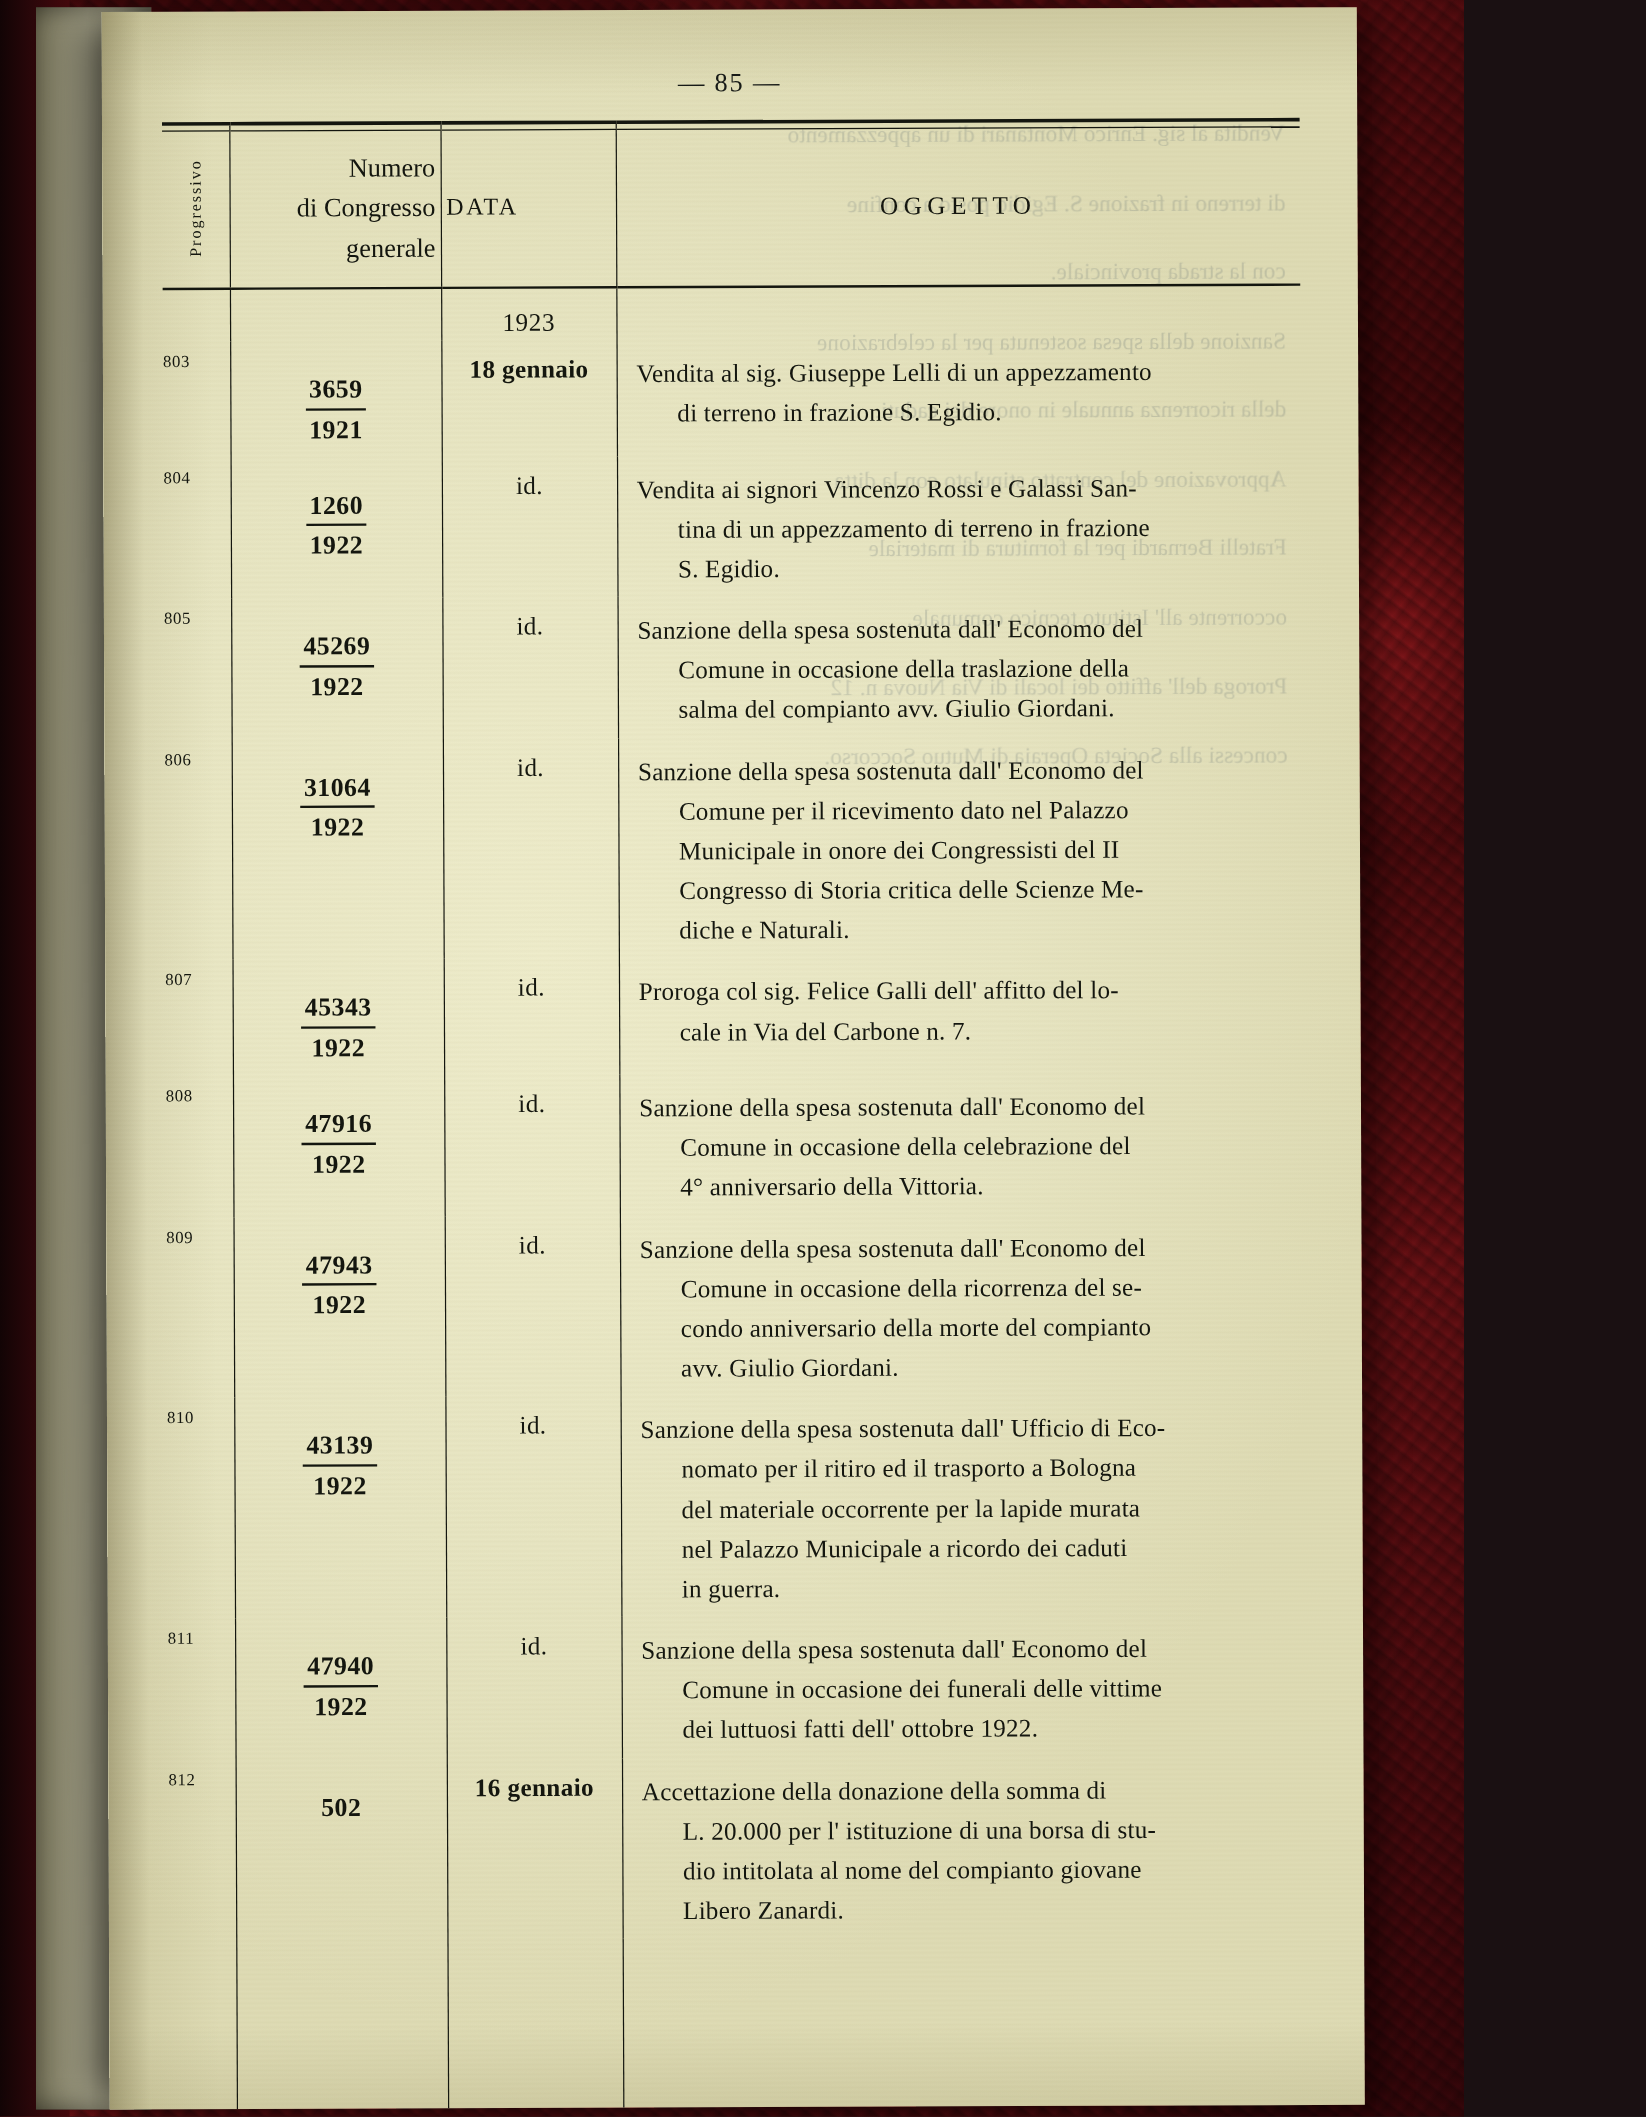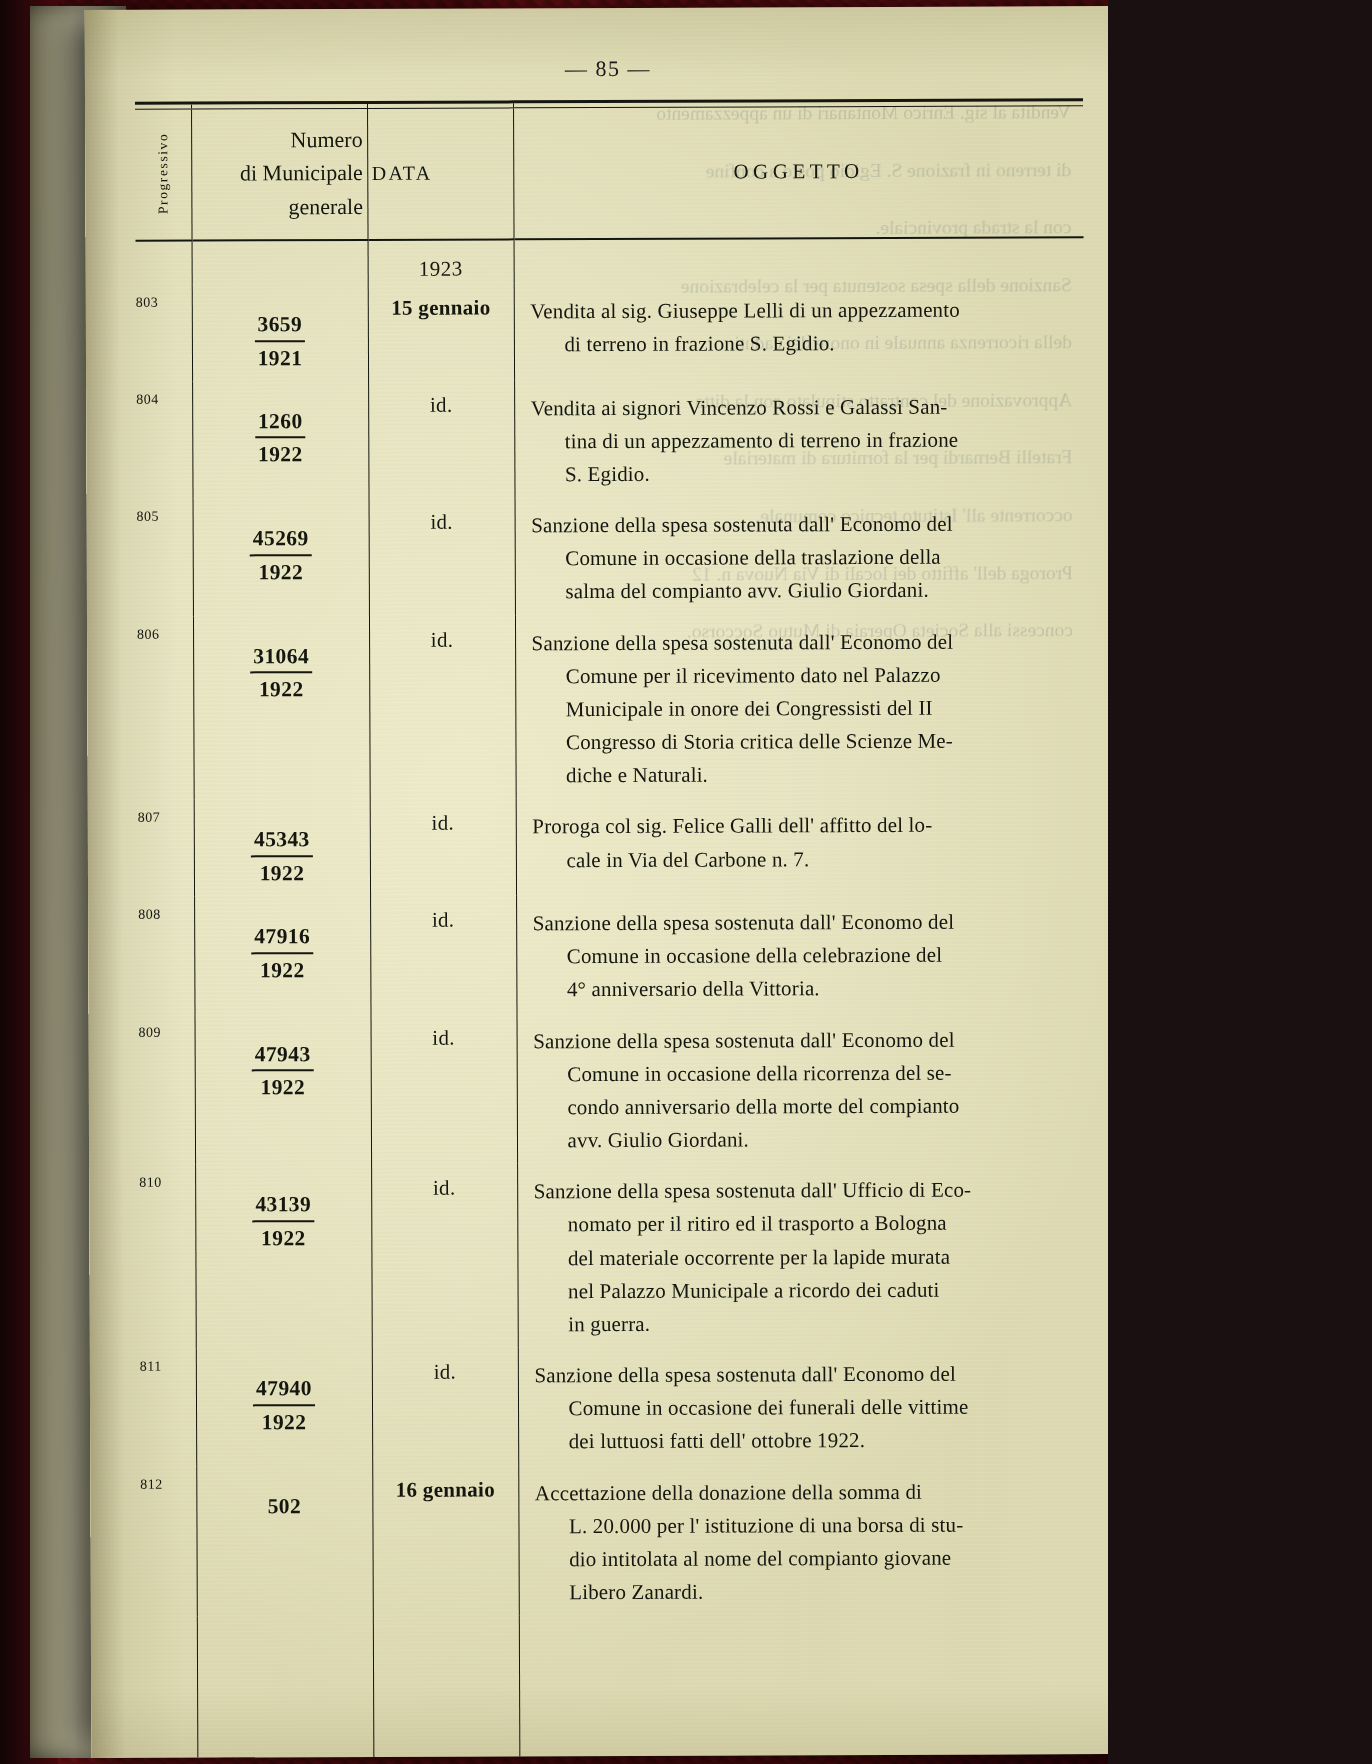--- a/index.html
+++ b/index.html
@@ -10,21 +10,21 @@
   body {
     width: 1372px;
     height: 1764px;
     overflow: hidden;
     font-family: "Liberation Serif", serif;
   }
 
   
   #scan-root {
     position: relative;
-    width: 1108px;
+    width: 1220px;
     height: 1764px;
     background:
       radial-gradient(ellipse 300px 220px at 8% 12%, #7d1418 0%, rgba(125,20,24,0) 62%),
       radial-gradient(ellipse 260px 300px at 94% 30%, #8a181c 0%, rgba(138,24,28,0) 60%),
       radial-gradient(ellipse 340px 200px at 70% 96%, #6e1014 0%, rgba(110,16,20,0) 64%),
       radial-gradient(ellipse 240px 260px at 30% 88%, #5e0c10 0%, rgba(94,12,16,0) 62%),
       radial-gradient(ellipse 200px 180px at 50% 4%, #90191d 0%, rgba(144,25,29,0) 60%),
       linear-gradient(145deg, #43090c 0%, #630f13 25%, #3a0709 48%, #6b1115 72%, #35060a 100%);
     overflow: hidden;
   }
@@ -324,21 +324,21 @@
 
         <tr>
           <th>
             <div class="th-prog-wrap">
               <span class="th-prog">Progressivo</span>
             </div>
           </th>
           <th>
             <div class="th-num">
               <span>Numero</span><br>
-              <span>di Municipale</span><br>
+              <span>di Congresso</span><br>
               <span>generale</span>
             </div>
           </th>
           <th>
             <div class="th-data">DATA</div>
           </th>
           <th>
             <div class="th-ogg">OGGETTO</div>
           </th>
         </tr>
@@ -350,21 +350,21 @@
             <div class="year-label">1923</div>
           </td>
           <td></td>
         </tr>
 
         </tbody>
           <tbody id="rows-host">
             <tr class="data-row">
               <td class="cell-prog">803</td>
               <td class="cell-num"><span class="protocollo"><span class="numerator">3659</span><span class="denominator">1921</span></span></td>
-              <td class="cell-data bold">15 gennaio</td>
+              <td class="cell-data bold">18 gennaio</td>
               <td class="cell-ogg">
                 <span class="ln first">Vendita al sig. Giuseppe Lelli di un appezzamento</span>
                 <span class="ln cont last">di terreno in frazione S. Egidio.</span>
               </td>
             </tr>
             <tr class="data-row">
               <td class="cell-prog">804</td>
               <td class="cell-num"><span class="protocollo"><span class="numerator">1260</span><span class="denominator">1922</span></span></td>
               <td class="cell-data">id.</td>
               <td class="cell-ogg">

